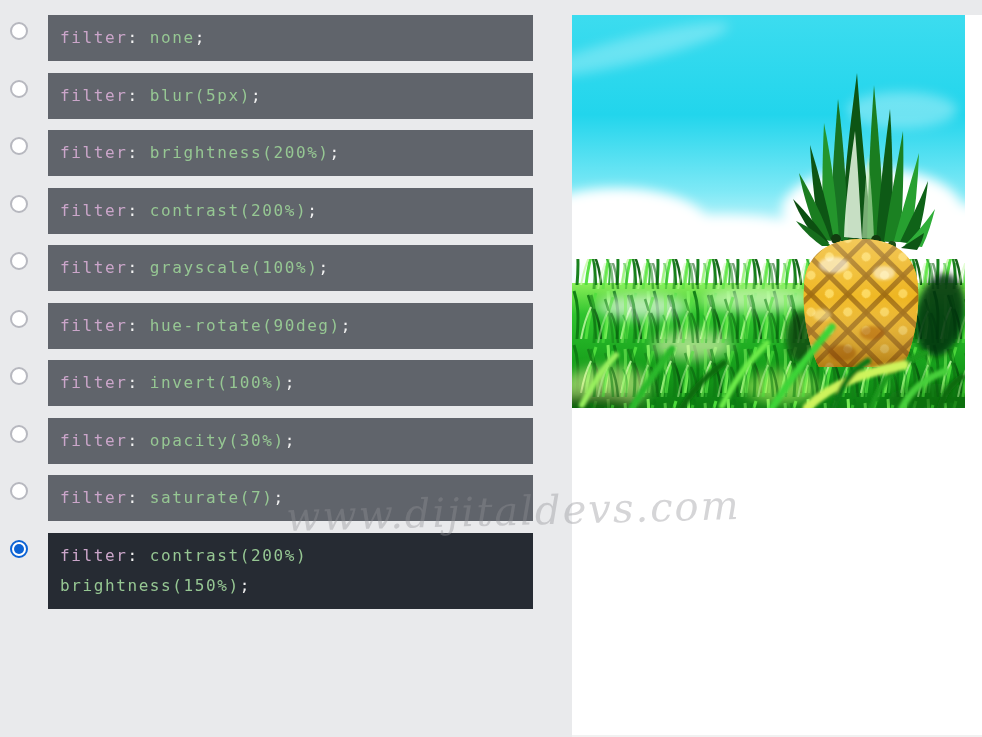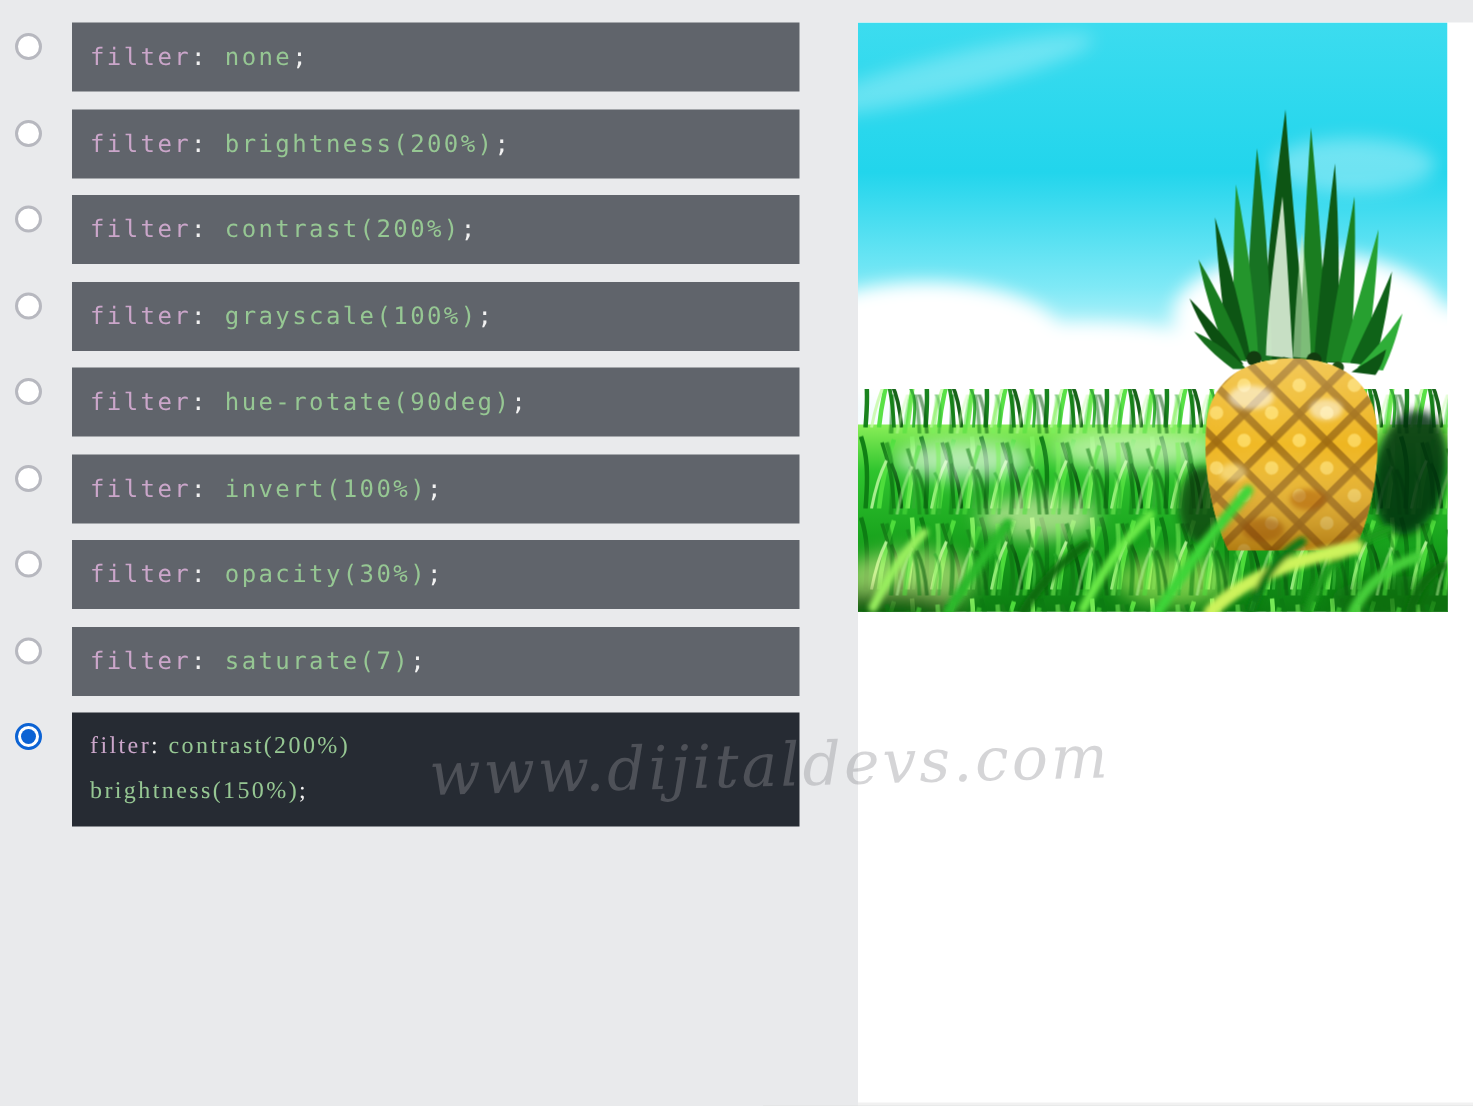--- a/index.html
+++ b/index.html
@@ -31,21 +31,21 @@
 
   .codeblock {
     display:block; box-sizing:border-box;
     width:547px; margin-left:20px;
     padding:8px 0 8px 12px;
     background:#60646b;
     font-family:"DejaVu Sans Mono", monospace;
     font-size:16px; line-height:30px; letter-spacing:1.6px;
     color:#f2f2f2; white-space:nowrap; overflow:hidden;
   }
-  .row.selected .codeblock { background:#262b33;font-family:Liberation Serif, serif; }
+  .row.selected .codeblock { background:#262b33; }
 
   .codeline { display:block; }
   .prop  { color:#cba6ca; }
   .val   { color:#96c793; }
   .punct { color:#f2f2f2; }
 
   
   .preview-panel {
     position:absolute; left:572px; top:15px; right:0; bottom:0;
     background:#ffffff; border-bottom:2px solid #f1f1f1;
@@ -69,20 +69,27 @@
 
   <div class="filter-list" id="filter-list">
     <label class="row">
       <span class="radio"></span>
       <code class="codeblock">
         <span class="codeline"><span class="prop">filter</span><span class="punct colon1">:</span><span class="val val1"> none</span><span class="punct semi1">;</span></span>
 
       </code>
     </label>
 
+    <label class="row">
+      <span class="radio"></span>
+      <code class="codeblock">
+        <span class="codeline"><span class="prop">filter</span><span class="punct colon1">:</span><span class="val val1"> blur(5px)</span><span class="punct semi1">;</span></span>
+
+      </code>
+    </label>
 
     <label class="row">
       <span class="radio"></span>
       <code class="codeblock">
         <span class="codeline"><span class="prop">filter</span><span class="punct colon1">:</span><span class="val val1"> brightness(200%)</span><span class="punct semi1">;</span></span>
 
       </code>
     </label>
 
     <label class="row">

